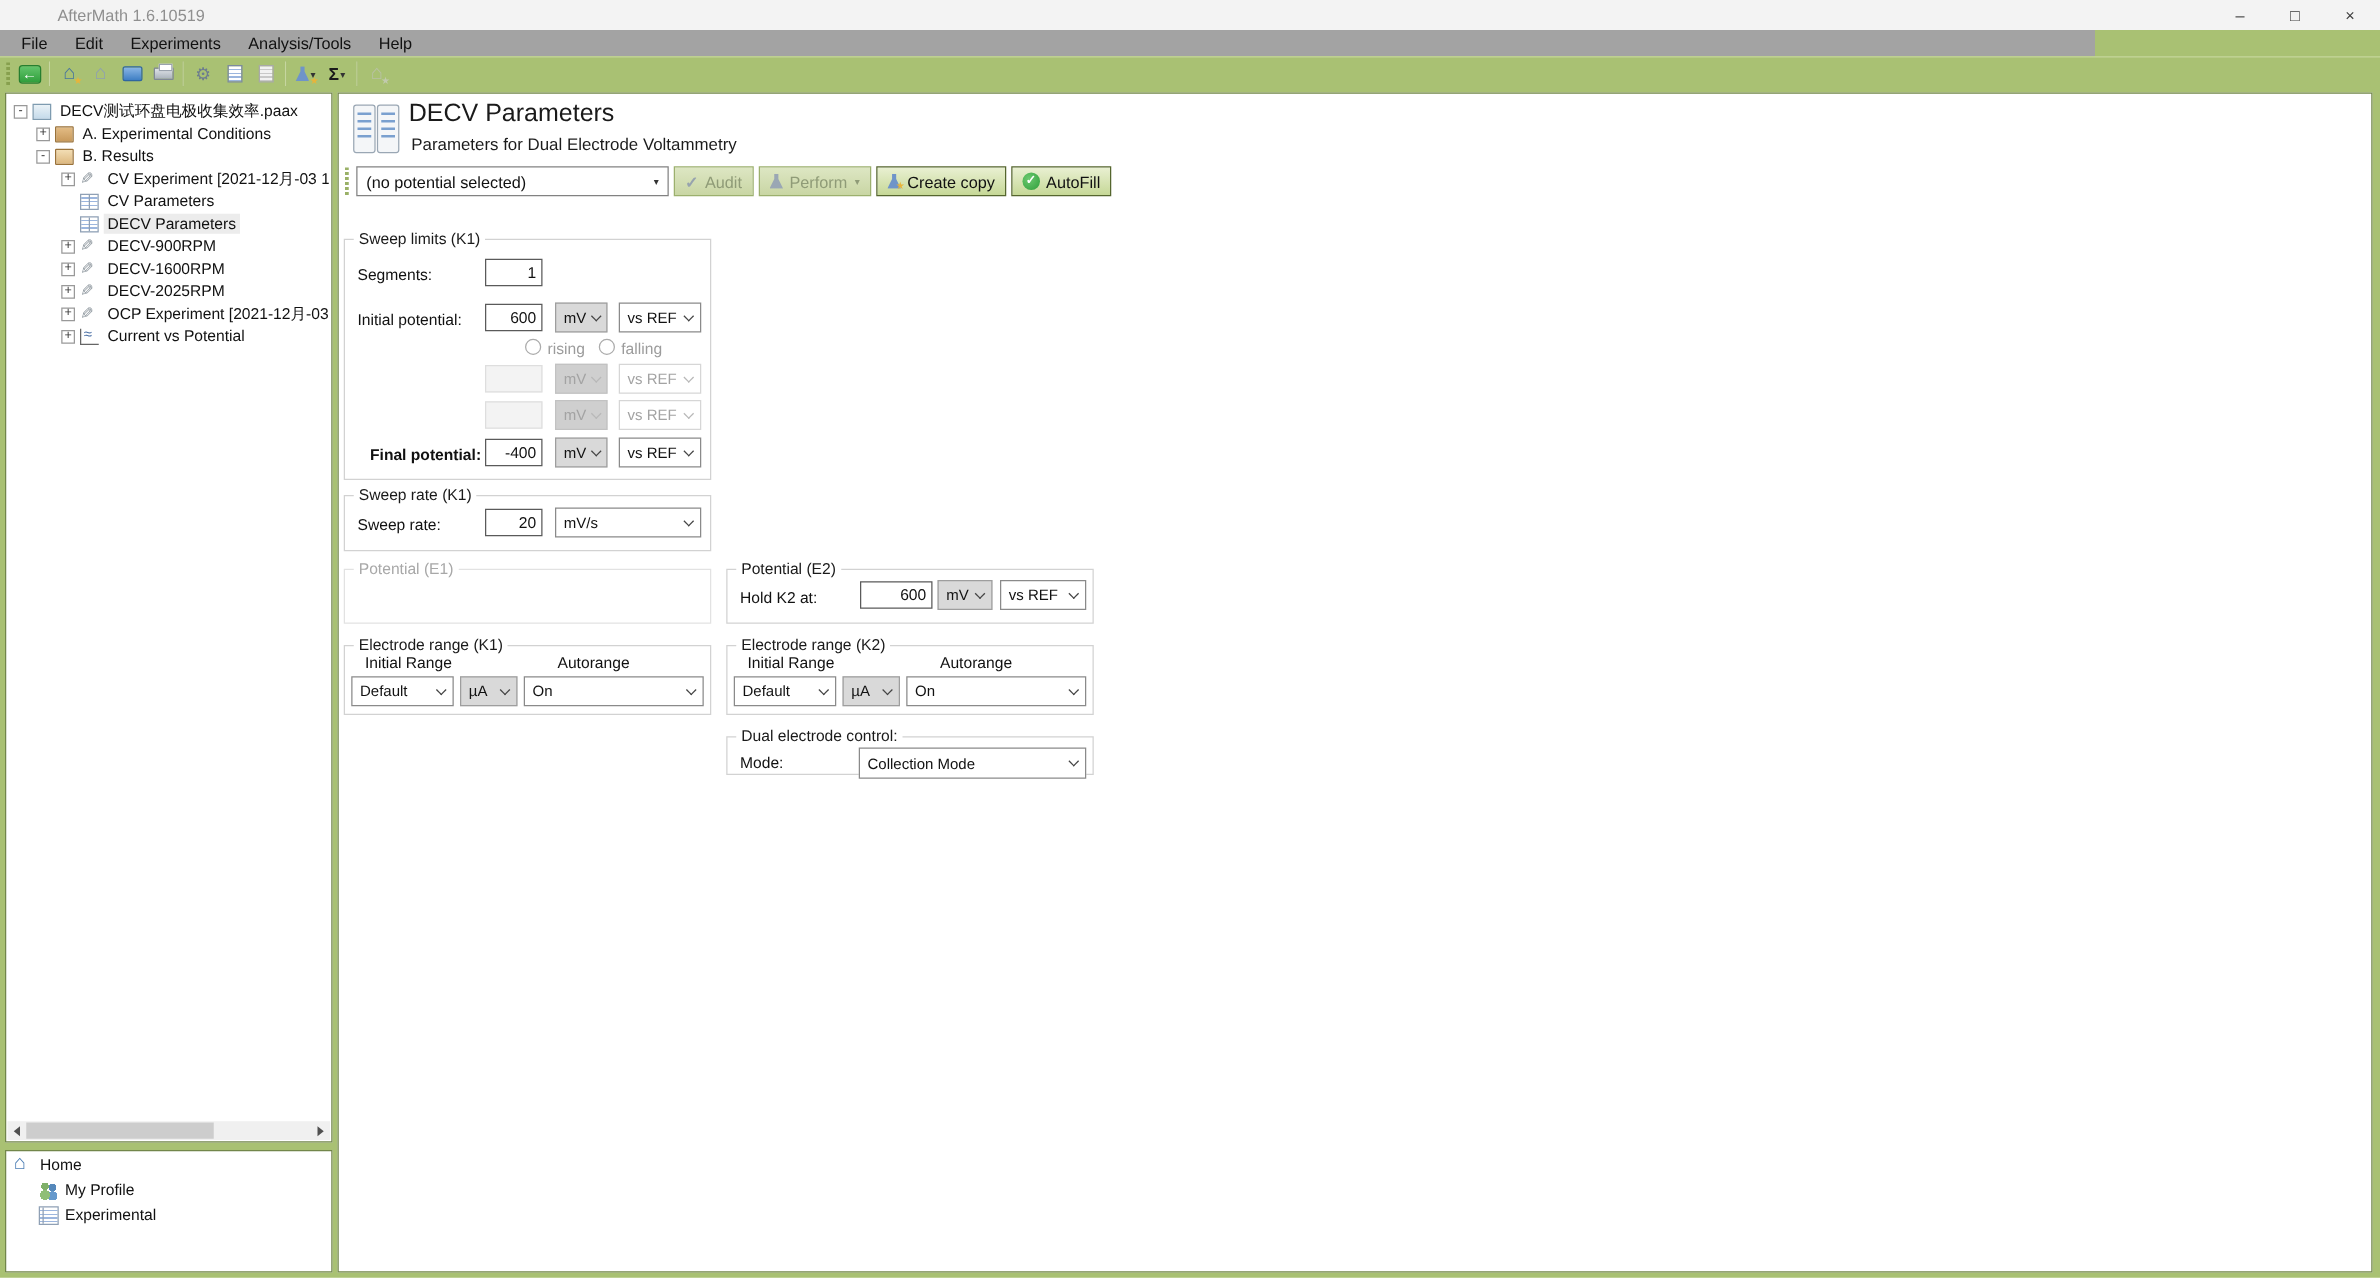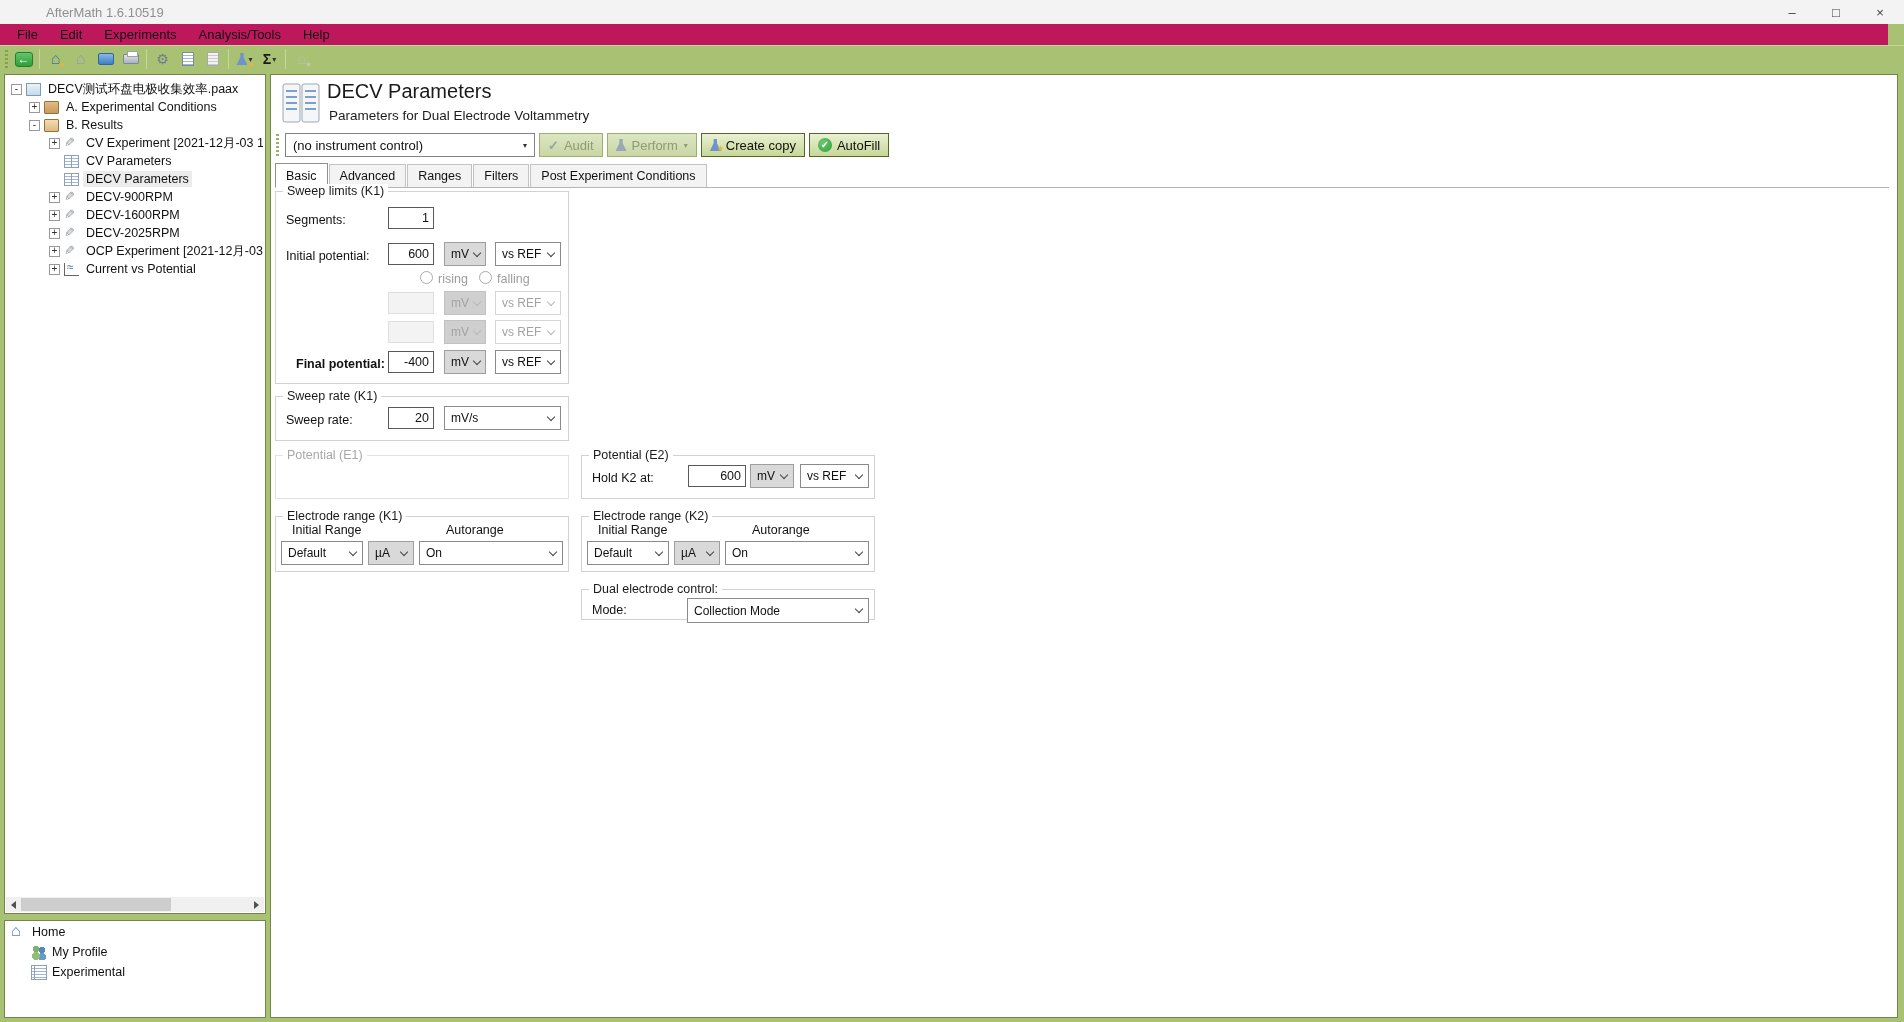--- a/index.html
+++ b/index.html
@@ -7,21 +7,21 @@
     font-family:"Liberation Sans", sans-serif; background:#a9c173; }
 
   
   .titlebar { position:absolute; left:0; top:0; width:1904px; height:24px; background:#f3f3f3; }
   .title-text { position:absolute; left:46px; top:5px; font-size:13px; color:#8f8f8f; }
   .win-controls { position:absolute; right:2px; top:0; display:flex; }
   .win-btn { width:44px; height:24px; display:flex; align-items:center; justify-content:center;
     font-size:13px; color:#404040; }
 
   
-  .menubar { position:absolute; left:0; top:24px; width:1888px; height:21px; background:#be185d;
+  .menubar { position:absolute; left:0; top:24px; width:1676px; height:21px; background:#a3a3a3;
     display:flex; align-items:center; padding-left:6px; }
   .menu-item { padding:2px 11px; font-size:13px; color:#111; }
 
   
   .toolbar { position:absolute; left:0; top:45px; width:1904px; height:27px; background:#a9c173;
     border-top:1px solid #c5d69c; display:flex; align-items:center; padding-left:2px; }
   .tb-grip { width:3px; height:18px; margin:0 3px;
     background:repeating-linear-gradient(180deg,#87a04e 0 2px,transparent 2px 4px); }
   .tb-sep { width:1px; height:20px; background:#87a04e; border-right:1px solid #c6d6a0; margin:0 3px; }
   .tb-btn { width:23px; height:22px; border:none; background:transparent; position:relative;
@@ -360,21 +360,21 @@
       <line x1="24" y1="22" x2="35" y2="22"></line>
         <line x1="24" y1="28" x2="35" y2="28"></line>
     </g>
   </svg>
   <div class="doc-title">DECV Parameters</div>
   <div class="doc-sub">Parameters for Dual Electrode Voltammetry</div>
 
   <div class="action-bar">
     <span class="vgrip"></span>
     <div class="inst-combo">
-      <span>(no instrument control)</span>
+      <span>(no potential selected)</span>
       <span class="dd-arrow">▾</span>
     </div>
     <button class="green-btn disabled">
       <span class="btn-ic ic-check-gray">✓</span>
       <span>Audit</span>
     </button>
     <button class="green-btn disabled">
       <span class="btn-ic">
           <span class="ic-flask gray"></span>
         </span>
@@ -389,32 +389,20 @@
       <span>Create copy</span>
     </button>
     <button class="green-btn">
       <span class="btn-ic">
           <span class="ic-autofill">✓</span>
         </span>
       <span>AutoFill</span>
     </button>
   </div>
 
-  <div class="tab-strip">
-
-      <span class="tab" data-active="true">Basic</span>
-
-      <span class="tab" data-active="false">Advanced</span>
-
-      <span class="tab" data-active="false">Ranges</span>
-
-      <span class="tab" data-active="false">Filters</span>
-
-      <span class="tab" data-active="false">Post Experiment Conditions</span>
-    </div>
 
   <div class="gbox" id="box-sl-k1" style="left:4px; top:116px; width:294px; height:193px;">
     <span class="legend">Sweep limits (K1)</span>
     <span class="flabel" style="left:10px; top:21px;">Segments:</span>
     <input class="num" style="left: 112px; top: 15px;" readonly="" value="1">
     <span class="flabel" style="left:10px; top:57px;">Initial potential:</span>
     <input class="num" style="left: 112px; top: 51px;" readonly="" value="600">
     <div class="combo unit" style="left:168px; top:50px; width:42px;">
       <span>mV</span>
         <span class="chev"></span>

